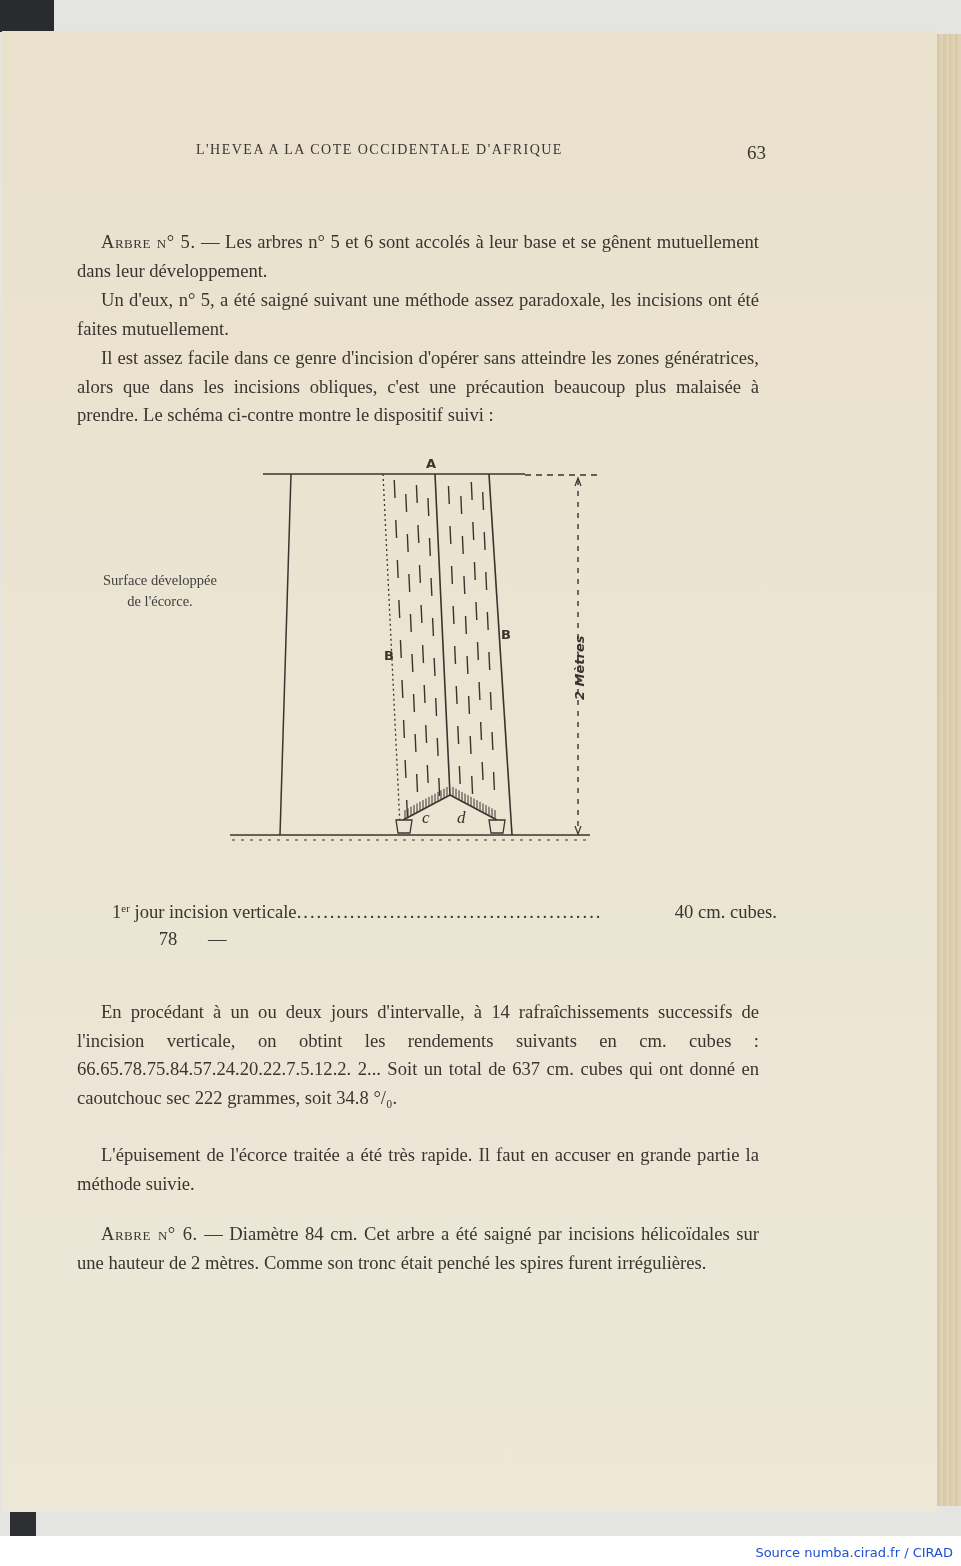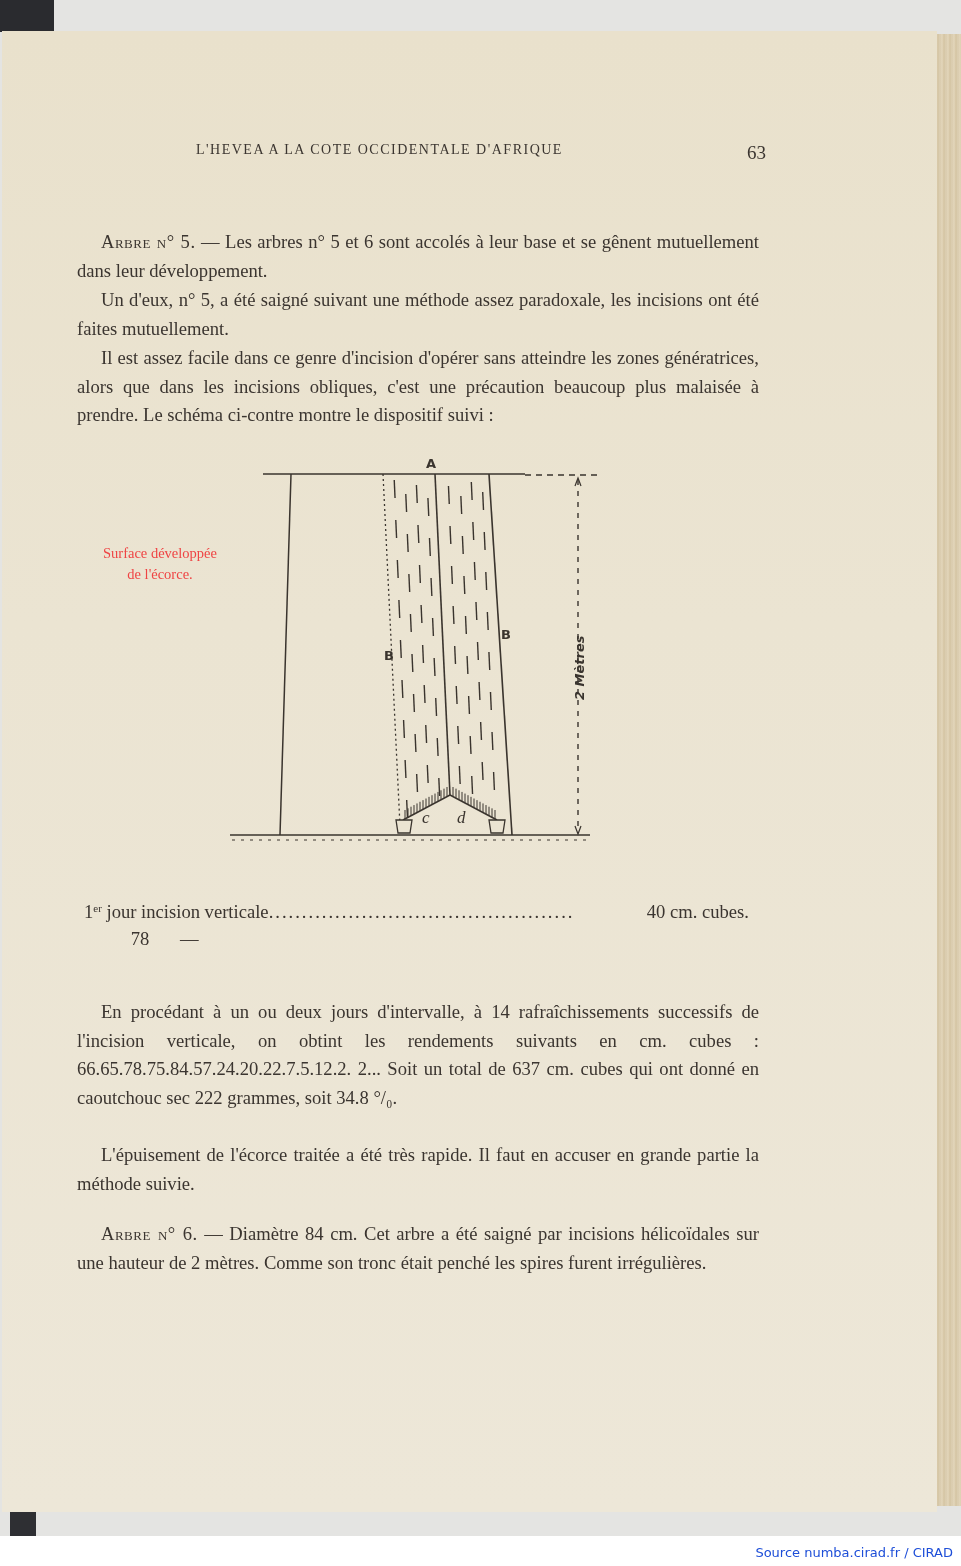--- a/index.html
+++ b/index.html
@@ -29,25 +29,25 @@
     .header {
       position: absolute; left: 196px; top: 142px; width: 570px;
       font-size: 14px; letter-spacing: 1.5px; color: #3b3530;
       display: flex; justify-content: space-between; align-items: flex-start;
     }
     .header .pnum { font-size: 19px; letter-spacing: 0; }
     .para { position: absolute; left: 77px; width: 682px; font-size: 18.6px; line-height: 28.5px; color: #3b3530; text-align: justify; margin-top: 44px; }
     .sc { font-variant: small-caps; letter-spacing: 0.5px; }
     .indent { text-indent: 24px; }
     .caption {
-      position: absolute; left: 100px; top: 543px; width: 120px;
-      text-align: center; font-size: 14.5px; line-height: 21px; color: #ef4444;
+      position: absolute; left: 100px; top: 570px; width: 120px;
+      text-align: center; font-size: 14.5px; line-height: 21px; color: #404040;
     }
     .diagram { position: absolute; left: 220px; top: 440px; width: 400px; height: 420px; }
-    .leader-line { position: absolute; left: 84px; width: 665px; font-size: 18.6px; line-height: 27px; color: #3b3530; display: flex; }
+    .leader-line { position: absolute; left: 112px; width: 665px; font-size: 18.6px; line-height: 27px; color: #3b3530; display: flex; }
     .leader-line .dots { flex: 1; overflow: hidden; white-space: nowrap; letter-spacing: 2px; }
     .footer-source {
       position: absolute; right: 8px; top: 1545px;
       font-family: "DejaVu Sans", sans-serif; font-size: 13px; color: #1d4ed8;
     }
     sup { font-size: 11px; vertical-align: 6px; line-height: 0; }
   </style>
 </head>
 <body>
 

